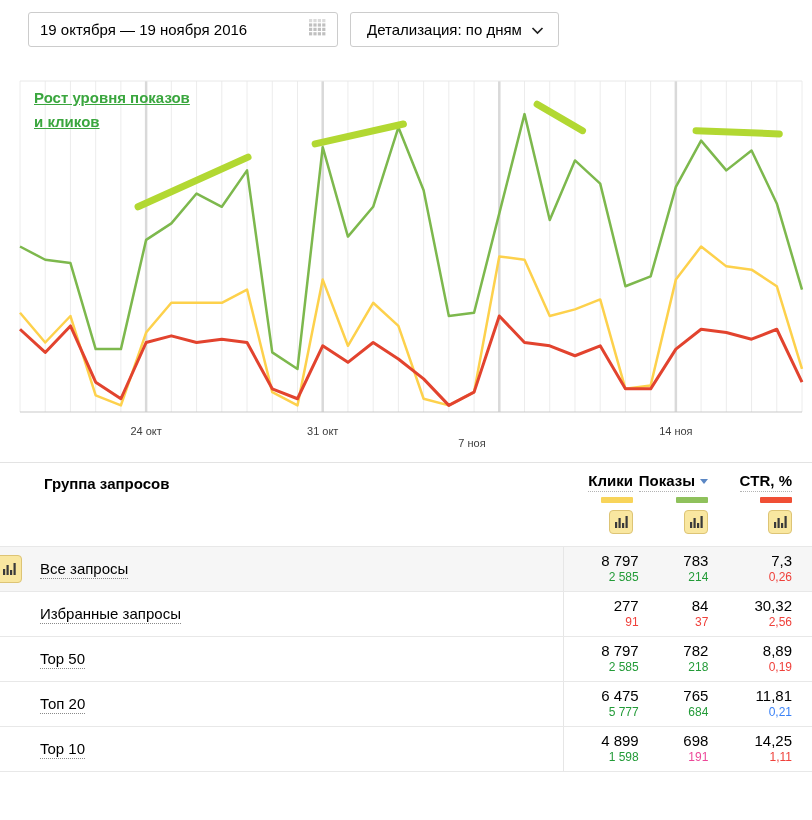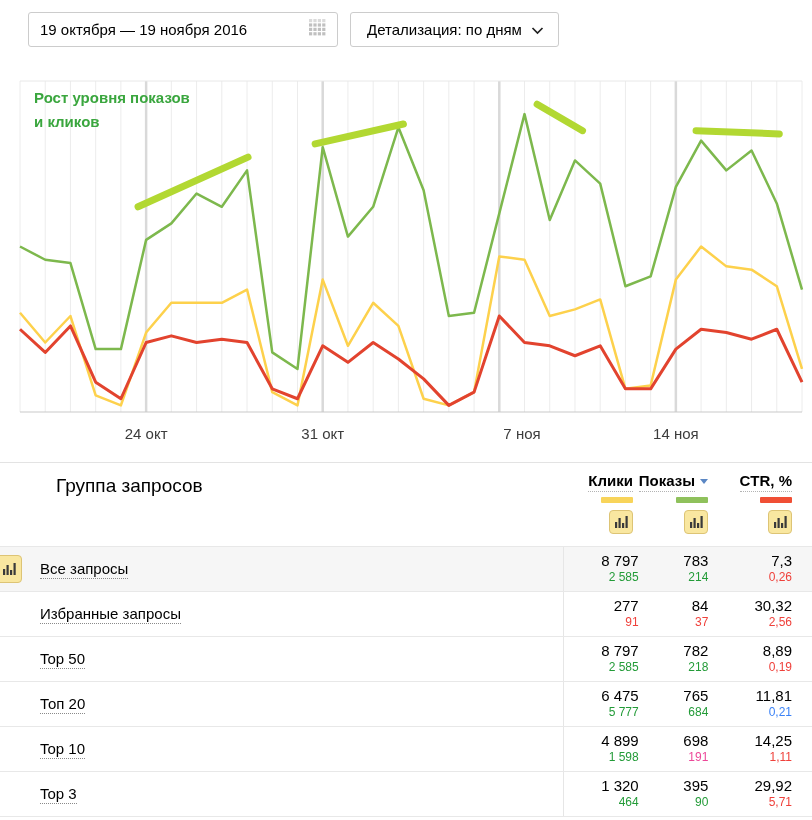--- a/index.html
+++ b/index.html
@@ -16,29 +16,29 @@
        display:flex;align-items:center;gap:9px;box-sizing:border-box;
        padding:0 14px 0 16px;cursor:pointer;background:#fff}
   .detail-text{font-size:15px}
 
   
   .chart{position:absolute;top:75px;left:0;width:812px;height:350px}
   .chart svg{display:block}
   .chart-note{position:absolute;left:34px;top:11px;font-size:15px;font-weight:bold;
        line-height:24px;pointer-events:none}
   .xlabels{position:absolute;top:425px;left:0;width:812px;height:18px;
-       font-size:15px;color:#3c3c3c}
+       font-size:11px;color:#3c3c3c}
   .xlabels span{position:absolute;transform:translateX(-50%);white-space:nowrap}
 
   
   .qtable{position:absolute;top:462px;left:0;width:812px;border-top:1px solid #e3e3e3}
   .tnums{width:249px;display:flex;justify-content:flex-end;
        padding-right:20px;box-sizing:border-box}
   .thead{display:flex;height:83px;box-sizing:border-box;padding-top:9px}
-  .tname-h{flex:1;padding-left:56px;font-size:19px;font-weight:normal;padding-top:3px}
+  .tname-h{flex:1;padding-left:44px;font-size:15px;font-weight:bold;padding-top:3px}
   .hcol{text-align:right}
   .hlabel{display:inline-block;font-size:15px;font-weight:bold;
        border-bottom:1px dotted #b3b3b3;padding-bottom:2px;cursor:pointer}
   .sort-arrow{display:inline-block;width:0;height:0;border-left:4px solid transparent;
        border-right:4px solid transparent;border-top:5px solid #5b87c4;
        margin-left:5px;position:relative;top:-2px}
   .hbar{height:6px;width:32px;border-radius:1px;margin:5px 0 0 auto}
   .hbtn{width:24px;height:24px;border-radius:4px;background:#f9e7a0;
        border:1px solid #ddc475;margin:7px 0 0 auto;display:flex;
        align-items:center;justify-content:center;cursor:pointer;box-sizing:border-box}
@@ -133,30 +133,30 @@
       <line x1="20" y1="6" x2="802" y2="6" stroke="#e8e8e8" stroke-width="1"></line>
       <line x1="20" y1="337" x2="802" y2="337" stroke="#c9c9c9" stroke-width="1"></line>
       <polyline points="20,171.5 45.225806451612904,184.74 70.45161290322581,188.05 95.67741935483872,274.11 120.90322580645162,274.11 146.1290322580645,164.88 171.35483870967744,148.32999999999998 196.58064516129033,118.53999999999999 221.80645161290323,131.78 247.03225806451613,95.37 272.258064516129,277.42 297.48387096774195,293.97 322.7096774193549,72.19999999999999 347.93548387096774,161.57 373.16129032258067,131.78 398.38709677419354,52.339999999999975 423.61290322580646,115.22999999999999 448.8387096774194,241.01 474.06451612903226,237.7 499.2903225806452,138.4 524.516129032258,39.10000000000002 549.741935483871,145.02 574.9677419354839,85.44 600.1935483870968,108.60999999999999 625.4193548387098,211.22 650.6451612903226,201.29 675.8709677419355,111.91999999999999 701.0967741935484,65.57999999999998 726.3225806451613,95.37 751.5483870967743,75.50999999999999 776.7741935483871,128.47 802,214.53" fill="none" stroke="#7db84d" stroke-width="2.5" stroke-linejoin="round"></polyline>
       <polyline points="20,237.7 45.225806451612904,267.49 70.45161290322581,241.01 95.67741935483872,320.45 120.90322580645162,330.38 146.1290322580645,257.56 171.35483870967744,227.76999999999998 196.58064516129033,227.76999999999998 221.80645161290323,227.76999999999998 247.03225806451613,214.53 272.258064516129,317.14 297.48387096774195,330.38 322.7096774193549,204.6 347.93548387096774,270.8 373.16129032258067,227.76999999999998 398.38709677419354,250.94 423.61290322580646,323.76 448.8387096774194,330.38 474.06451612903226,317.14 499.2903225806452,181.43 524.516129032258,184.74 549.741935483871,241.01 574.9677419354839,234.39 600.1935483870968,224.45999999999998 625.4193548387098,313.83 650.6451612903226,310.52 675.8709677419355,204.6 701.0967741935484,171.5 726.3225806451613,191.35999999999999 751.5483870967743,194.67 776.7741935483871,211.22 802,293.97" fill="none" stroke="#fdd14c" stroke-width="2.5" stroke-linejoin="round"></polyline>
       <polyline points="20,254.25 45.225806451612904,277.42 70.45161290322581,250.94 95.67741935483872,307.21 120.90322580645162,323.76 146.1290322580645,267.49 171.35483870967744,260.87 196.58064516129033,267.49 221.80645161290323,264.18 247.03225806451613,267.49 272.258064516129,313.83 297.48387096774195,323.76 322.7096774193549,270.8 347.93548387096774,287.35 373.16129032258067,267.49 398.38709677419354,284.04 423.61290322580646,303.9 448.8387096774194,330.38 474.06451612903226,317.14 499.2903225806452,241.01 524.516129032258,267.49 549.741935483871,270.8 574.9677419354839,280.73 600.1935483870968,270.8 625.4193548387098,313.83 650.6451612903226,313.83 675.8709677419355,274.11 701.0967741935484,254.25 726.3225806451613,257.56 751.5483870967743,264.18 776.7741935483871,254.25 802,307.21" fill="none" stroke="#e2432e" stroke-width="3" stroke-linejoin="round"></polyline>
       <line x1="138.0567741935484" y1="131.78" x2="248.04129032258064" y2="82.13" stroke="#b2d832" stroke-width="7" stroke-linecap="round"></line>
       <line x1="315.14193548387095" y1="68.88999999999999" x2="403.43225806451613" y2="49.02999999999997" stroke="#b2d832" stroke-width="7" stroke-linecap="round"></line>
       <line x1="537.1290322580645" y1="29.170000000000016" x2="582.5354838709678" y2="55.64999999999998" stroke="#b2d832" stroke-width="7" stroke-linecap="round"></line>
       <line x1="696.0516129032259" y1="55.64999999999998" x2="779.2967741935485" y2="58.95999999999998" stroke="#b2d832" stroke-width="7" stroke-linecap="round"></line>
     </svg>
-  <div class="chart-note" style="color: rgb(58, 166, 62);">
+  <div class="chart-note" style="color: rgb(58, 166, 62); text-decoration: underline;">
     <div>Рост уровня показов</div>
     <div>и кликов</div>
   </div>
 </div>
 
 <div class="xlabels" id="xlabels">
     <span style="left: 146.129px;">24 окт</span>
     <span style="left: 322.71px;">31 окт</span>
-    <span style="left: 522px;">7 ноя</span>
+    <span style="left: 472px; margin-top: 12px;">7 ноя</span>
     <span style="left: 675.871px;">14 ноя</span>
   </div>
 
 <div class="qtable">
   <div class="thead">
     <div class="tname-h">Группа запросов</div>
     <div class="tnums" id="head-cols">
         <div class="hcol" style="width: 70px;"><span class="hlabel">Клики</span><div class="hbar" style="background: rgb(248, 212, 90);"></div><div class="hbtn">
             <svg width="14" height="14" viewBox="0 0 14 14">
               <rect x="1" y="7" width="2.2" height="6" fill="#3a3a3a"></rect>
@@ -280,33 +280,14 @@
           <div class="tcell" style="width: 70px;">
             <div class="tmain">698</div>
             <div class="tsub" style="color: #ec4899;">191</div>
           </div>
           <div class="tcell" style="width: 84px;">
             <div class="tmain">14,25</div>
             <div class="tsub" style="color: rgb(239, 65, 59);">1,11</div>
           </div>
         </div>
       </div>
-      <div class="trow">
-        <div class="tname">
-          <span class="tlabel">Top 3</span>
-        </div>
-        <div class="tnums">
-          <div class="tcell" style="width: 75px;">
-            <div class="tmain">1 320</div>
-            <div class="tsub" style="color: rgb(35, 155, 56);">464</div>
-          </div>
-          <div class="tcell" style="width: 70px;">
-            <div class="tmain">395</div>
-            <div class="tsub" style="color: rgb(35, 155, 56);">90</div>
-          </div>
-          <div class="tcell" style="width: 84px;">
-            <div class="tmain">29,92</div>
-            <div class="tsub" style="color: rgb(239, 65, 59);">5,71</div>
-          </div>
-        </div>
-      </div>
     </div>
 </div>
 
 </body></html>

